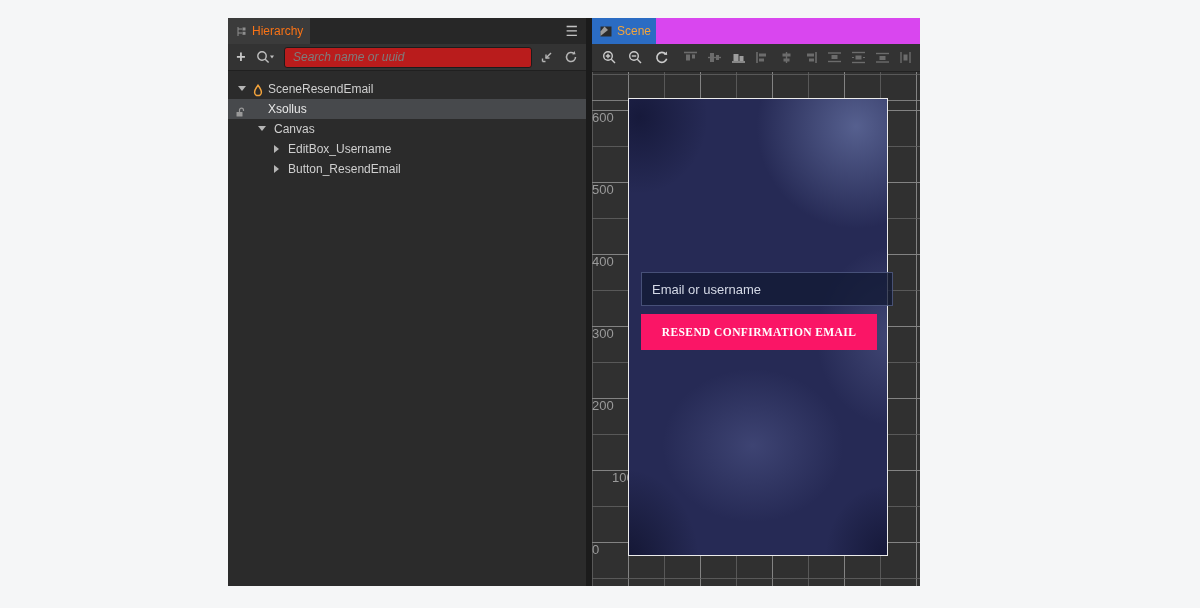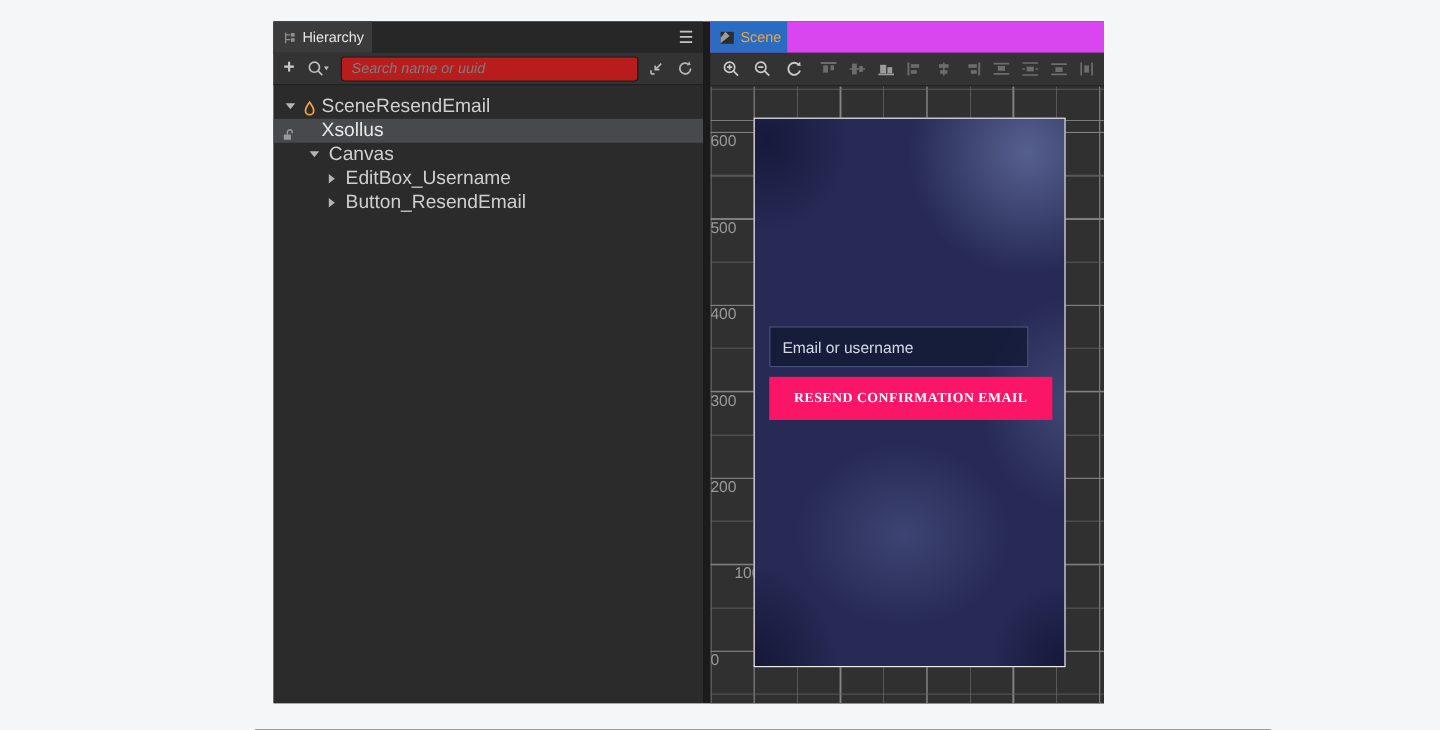--- a/index.html
+++ b/index.html
@@ -10,40 +10,40 @@
     -webkit-font-smoothing:antialiased;
   }
   .editor{position:absolute;left:228px;top:18px;width:692px;height:568px;background:#1b1b1b;}
 
   
   .hier{position:absolute;left:0;top:0;width:358px;height:568px;background:#2b2b2b;}
   .tabbar{position:absolute;left:0;top:0;right:0;height:26px;background:#272727;border-bottom:1px solid #1f1f1f;}
   .hier .tab{
     position:absolute;left:0;top:0;height:26px;width:82px;background:#3b3b3b;
     display:flex;align-items:center;gap:5px;padding:0 8px;box-sizing:border-box;
-    color:#e5e5e5;font-size:12px;
+    color:#f97316;font-size:12px;
   }
   .hamburger{position:absolute;right:8px;top:5px;color:#c2c2c2;font-size:14px;line-height:16px;}
 
   .hier-toolbar{
     position:absolute;left:0;top:26px;right:0;height:27px;background:#333333;
     border-bottom:1px solid #202020;display:flex;align-items:center;gap:6px;
     padding:0 6px;box-sizing:border-box;
   }
   .plus{color:#c8c8c8;font-size:16px;font-weight:bold;line-height:16px;width:14px;text-align:center;}
   .searchbox{
     flex:1;height:19px;background:#b91c1c;border:1px solid #1c1c1c;border-radius:3px;
     color:#dddddd;font-size:12px;font-style:italic;padding:0 8px;outline:none;min-width:0;
     font-family:"Liberation Sans", sans-serif;
   }
   .searchbox::placeholder{color:#7d7d7d;font-style:italic;}
   .icon-btn{display:flex;align-items:center;justify-content:center;width:18px;height:18px;}
 
   .tree{position:absolute;left:0;top:53px;right:0;bottom:0;padding-top:8px;}
-  .trow{position:relative;height:20px;line-height:20px;font-size:16px;color:#cfcfcf;white-space:nowrap;}
+  .trow{position:relative;height:20px;line-height:20px;font-size:12px;color:#cfcfcf;white-space:nowrap;}
   .trow.selected{background:#47494c;color:#e8e8e8;}
   .tlabel{position:absolute;top:0;}
   .tri{position:absolute;top:7px;width:0;height:0;}
   .tri-down{border-left:4px solid transparent;border-right:4px solid transparent;border-top:5px solid #b5b5b5;}
   .tri-right{border-top:4px solid transparent;border-bottom:4px solid transparent;border-left:5px solid #b5b5b5;top:6px;}
   .ticon{position:absolute;top:4px;}
 
   
   .vdivider{position:absolute;left:358px;top:0;width:6px;height:568px;background:#1b1b1b;}
 
@@ -86,21 +86,21 @@
     background-color:#262a55;
     background-image:
       radial-gradient(55% 32% at 88% 6%, rgba(125,140,190,.55), rgba(125,140,190,0) 70%),
       radial-gradient(42% 28% at 102% 52%, rgba(115,125,175,.35), rgba(115,125,175,0) 70%),
       radial-gradient(50% 24% at 48% 76%, rgba(110,120,175,.33), rgba(110,120,175,0) 70%),
       radial-gradient(42% 30% at -2% 102%, rgba(8,10,30,.65), rgba(8,10,30,0) 70%),
       radial-gradient(38% 24% at 4% 4%, rgba(10,12,38,.55), rgba(10,12,38,0) 70%),
       radial-gradient(34% 22% at 100% 100%, rgba(10,12,38,.6), rgba(10,12,38,0) 70%);
   }
   .cv-input{
-    position:absolute;left:12px;top:173px;width:216px;height:34px;box-sizing:border-box;
+    position:absolute;left:12px;top:173px;width:252px;height:34px;box-sizing:border-box;
     background:rgba(18,25,52,.78);border:1px solid rgba(130,145,195,.45);
     color:#d9dde9;font-size:13px;padding:0 10px;outline:none;
     font-family:"Liberation Sans", sans-serif;
   }
   .cv-input::placeholder{color:#d4d9e6;}
   .cv-button{
     position:absolute;left:12px;top:215px;width:236px;height:36px;
     display:flex;align-items:center;justify-content:center;
     color:#ffffff;font-size:11.5px;font-weight:bold;letter-spacing:.4px;
   }

